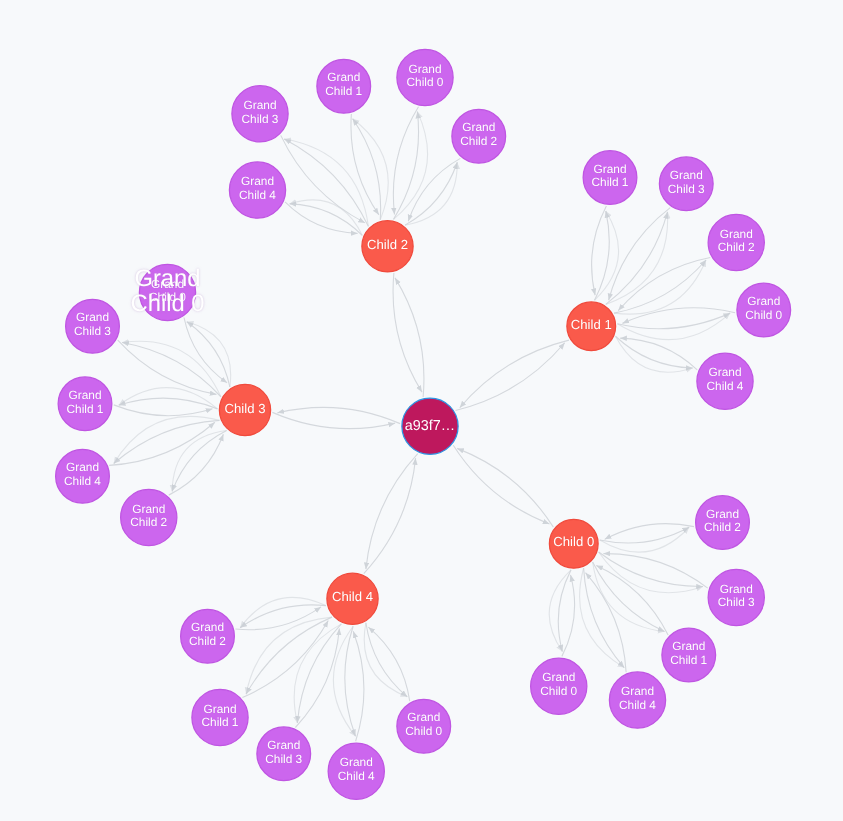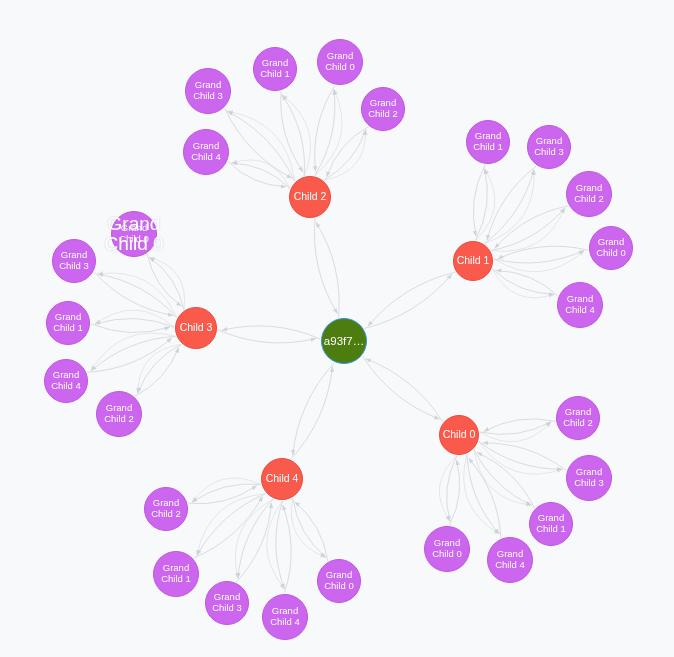--- a/index.html
+++ b/index.html
@@ -31,21 +31,21 @@
     justify-content: center;
     border-radius: 50%;
     box-sizing: border-box;
     color: #ffffff;
     text-align: center;
     line-height: 1.12;
     user-select: none;
     -webkit-user-select: none;
   }
   .node-root {
-    background: #4d7c0f;
+    background: #be185d;
     border: 1px solid #2e95e4;
     font-size: 11.5px;
   }
   .node-child {
     background: #fa5a4b;
     border: 1px solid #f04a3c;
     font-size: 10.5px;
   }
   .node-grand {
     background: #cc66ee;

